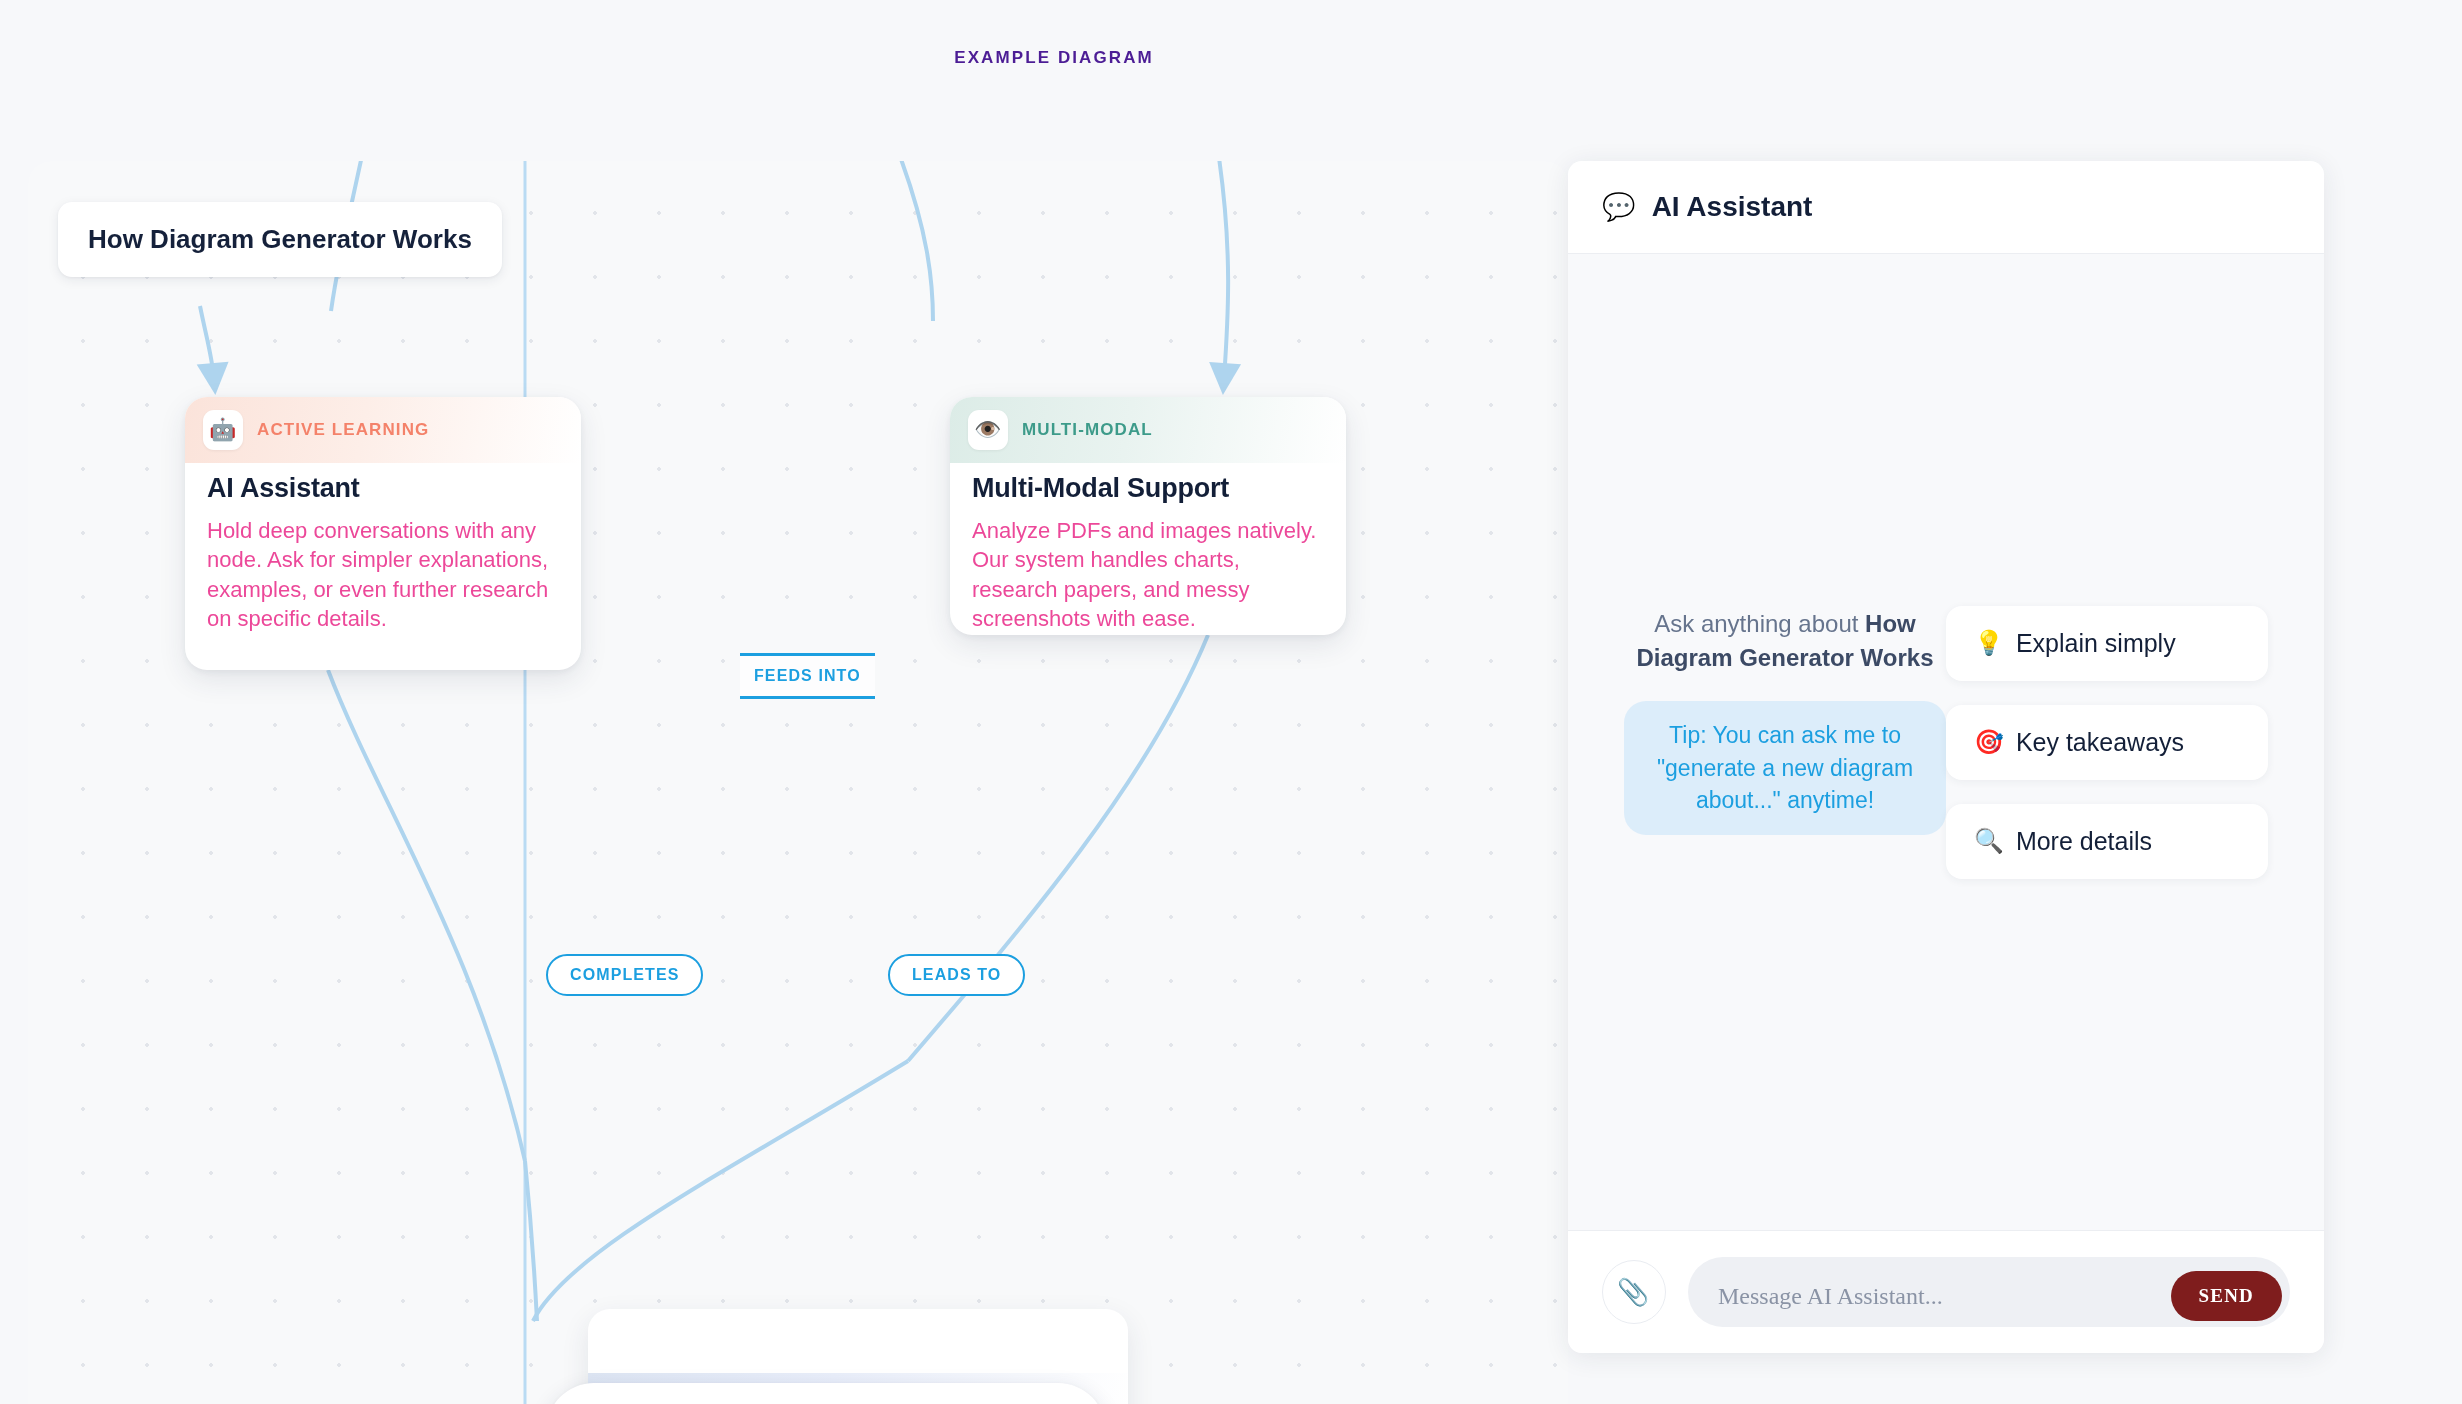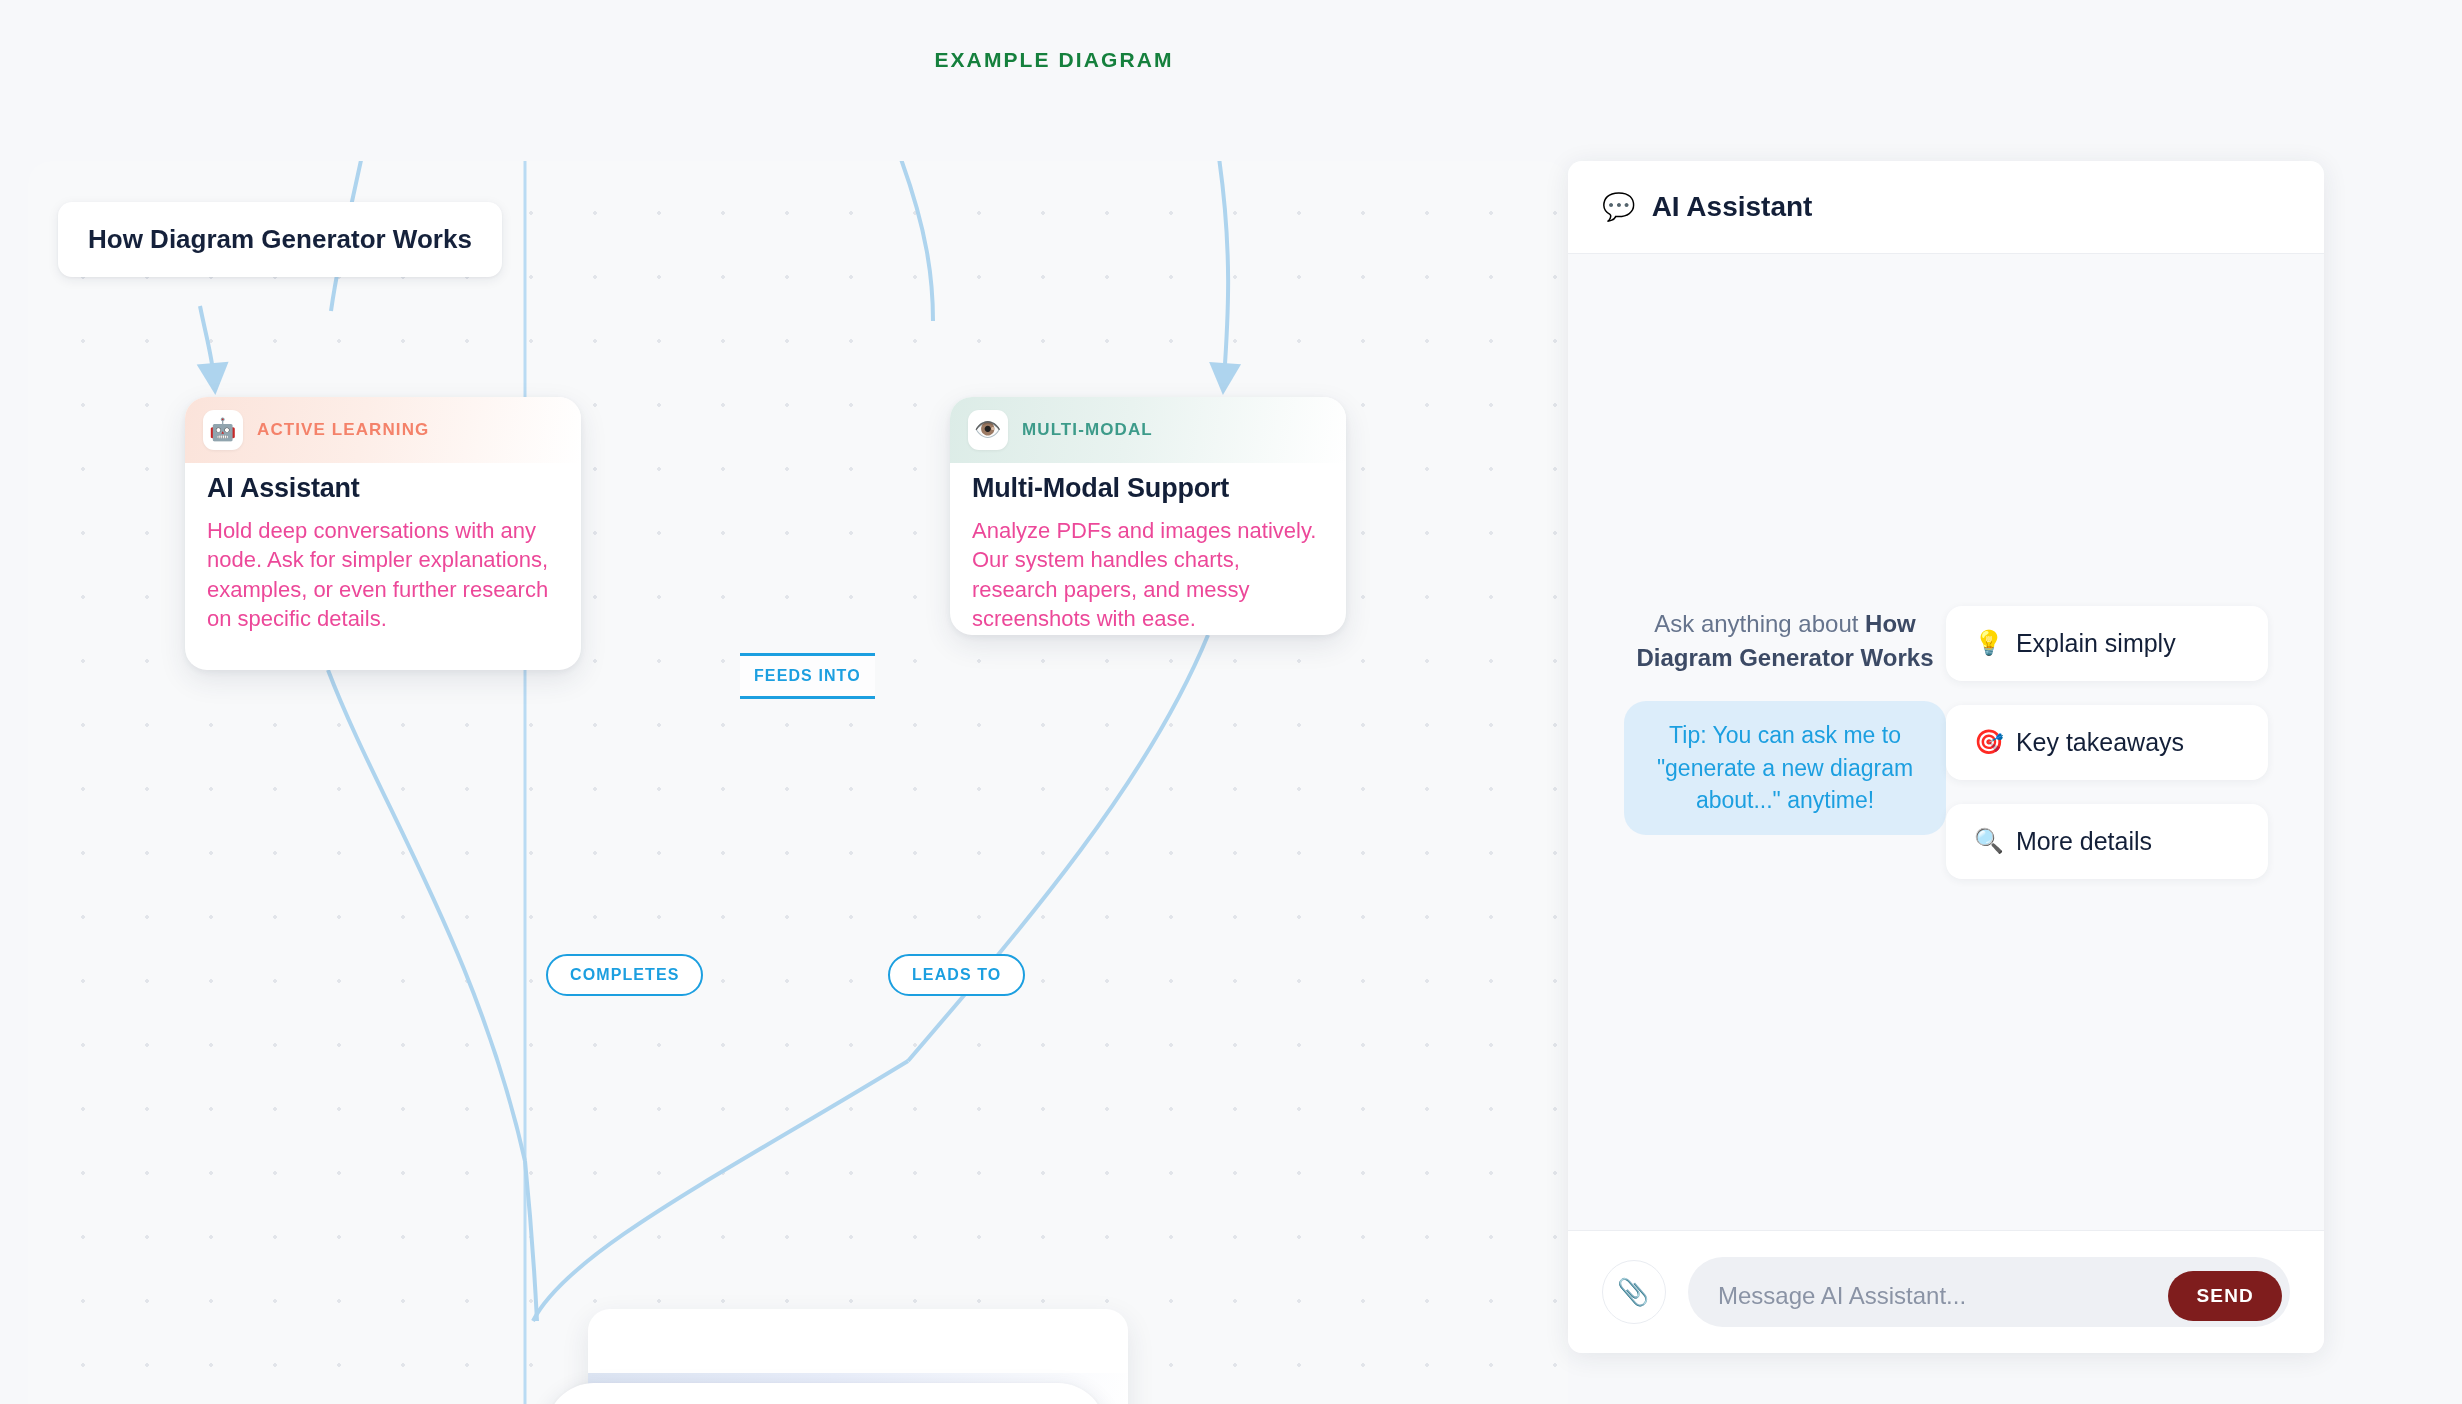--- a/index.html
+++ b/index.html
@@ -8,24 +8,24 @@
     overflow: hidden;
     background: #f7f8fa;
     font-family: "Liberation Sans", sans-serif;
   }
 
   
   #page-title {
     position: absolute;
     left: 0; top: 48px; width: 2108px;
     text-align: center;
-    font-size: 21px;
+    font-size: 17px;
     font-weight: 700;
     letter-spacing: 2.1px;
-    color: #15803d;
+    color: #4c1d95;
   }
 
   
   #canvas-panel {
     position: absolute;
     left: 28px; top: 161px;
     width: 1540px; height: 1243px;
     background-color: #f8f9fa;
     background-image: radial-gradient(circle, #e2e5ea 1.6px, transparent 1.7px);
     background-size: 64px 64px;
@@ -241,20 +241,21 @@
     display: flex; align-items: center; justify-content: center;
     cursor: pointer;
   }
   #message-input-wrap {
     flex: 1 1 auto;
     background: #eef0f4;
     border-radius: 999px;
     height: 70px;
     display: flex; align-items: center;
     padding: 8px 8px 0 30px;
+    font-family: Liberation Serif, serif;
   }
   #message-input {
     flex: 1 1 auto;
     border: none; background: transparent; outline: none;
     font-family: inherit; font-size: 24px; color: #2c3957;
   }
   #message-input::placeholder { color: #8a93a5; }
   #send-button {
     flex: 0 0 auto;
     background: #7f1d1d;

